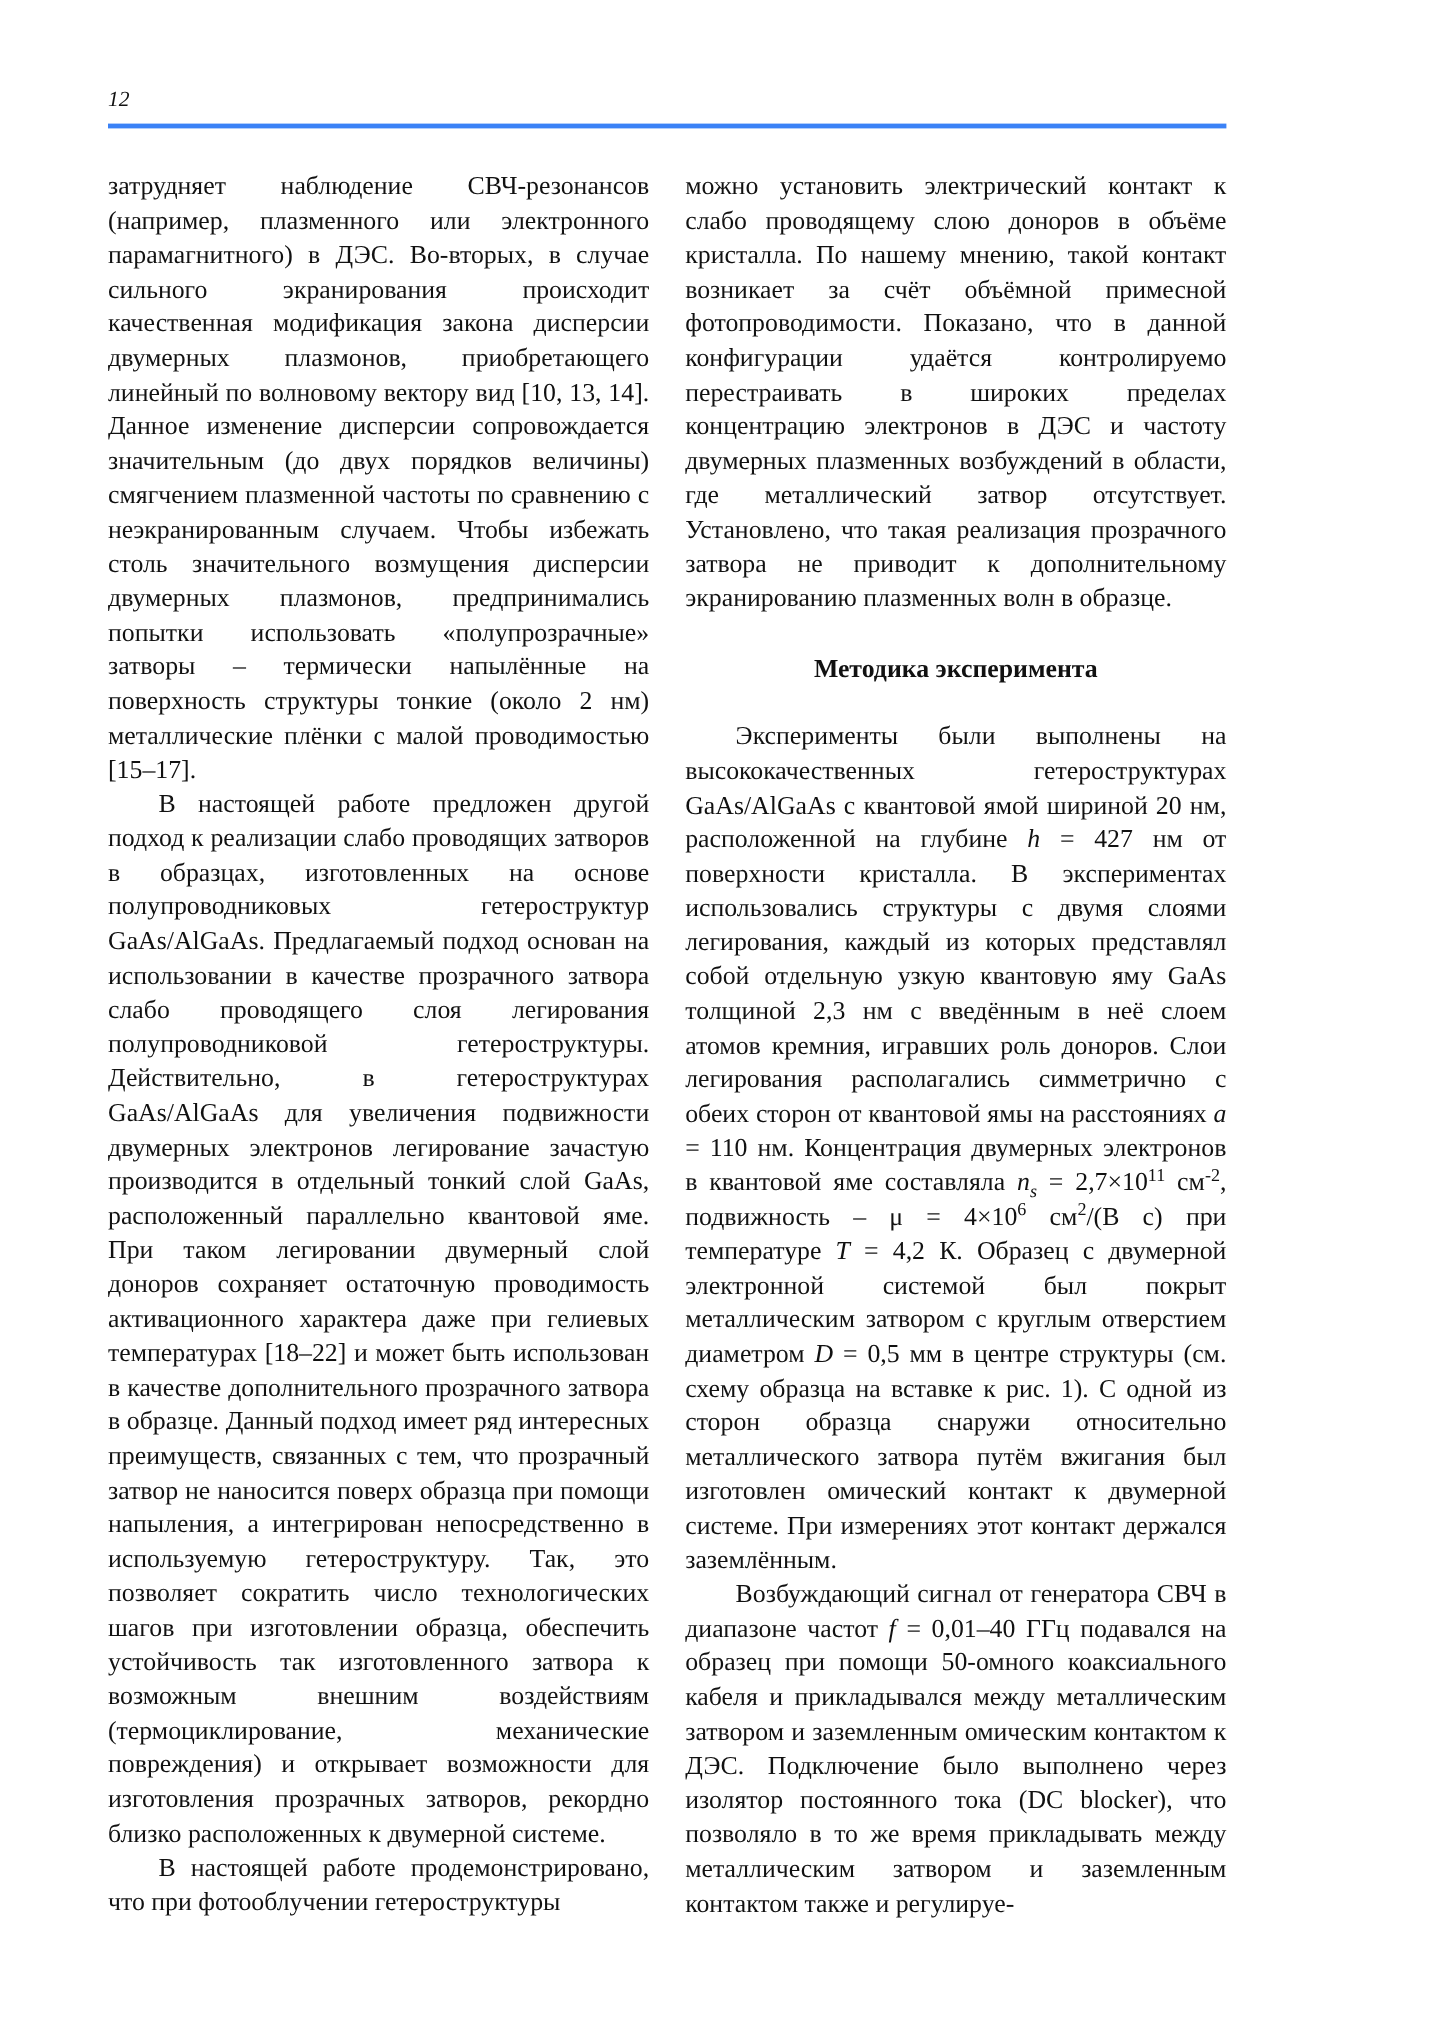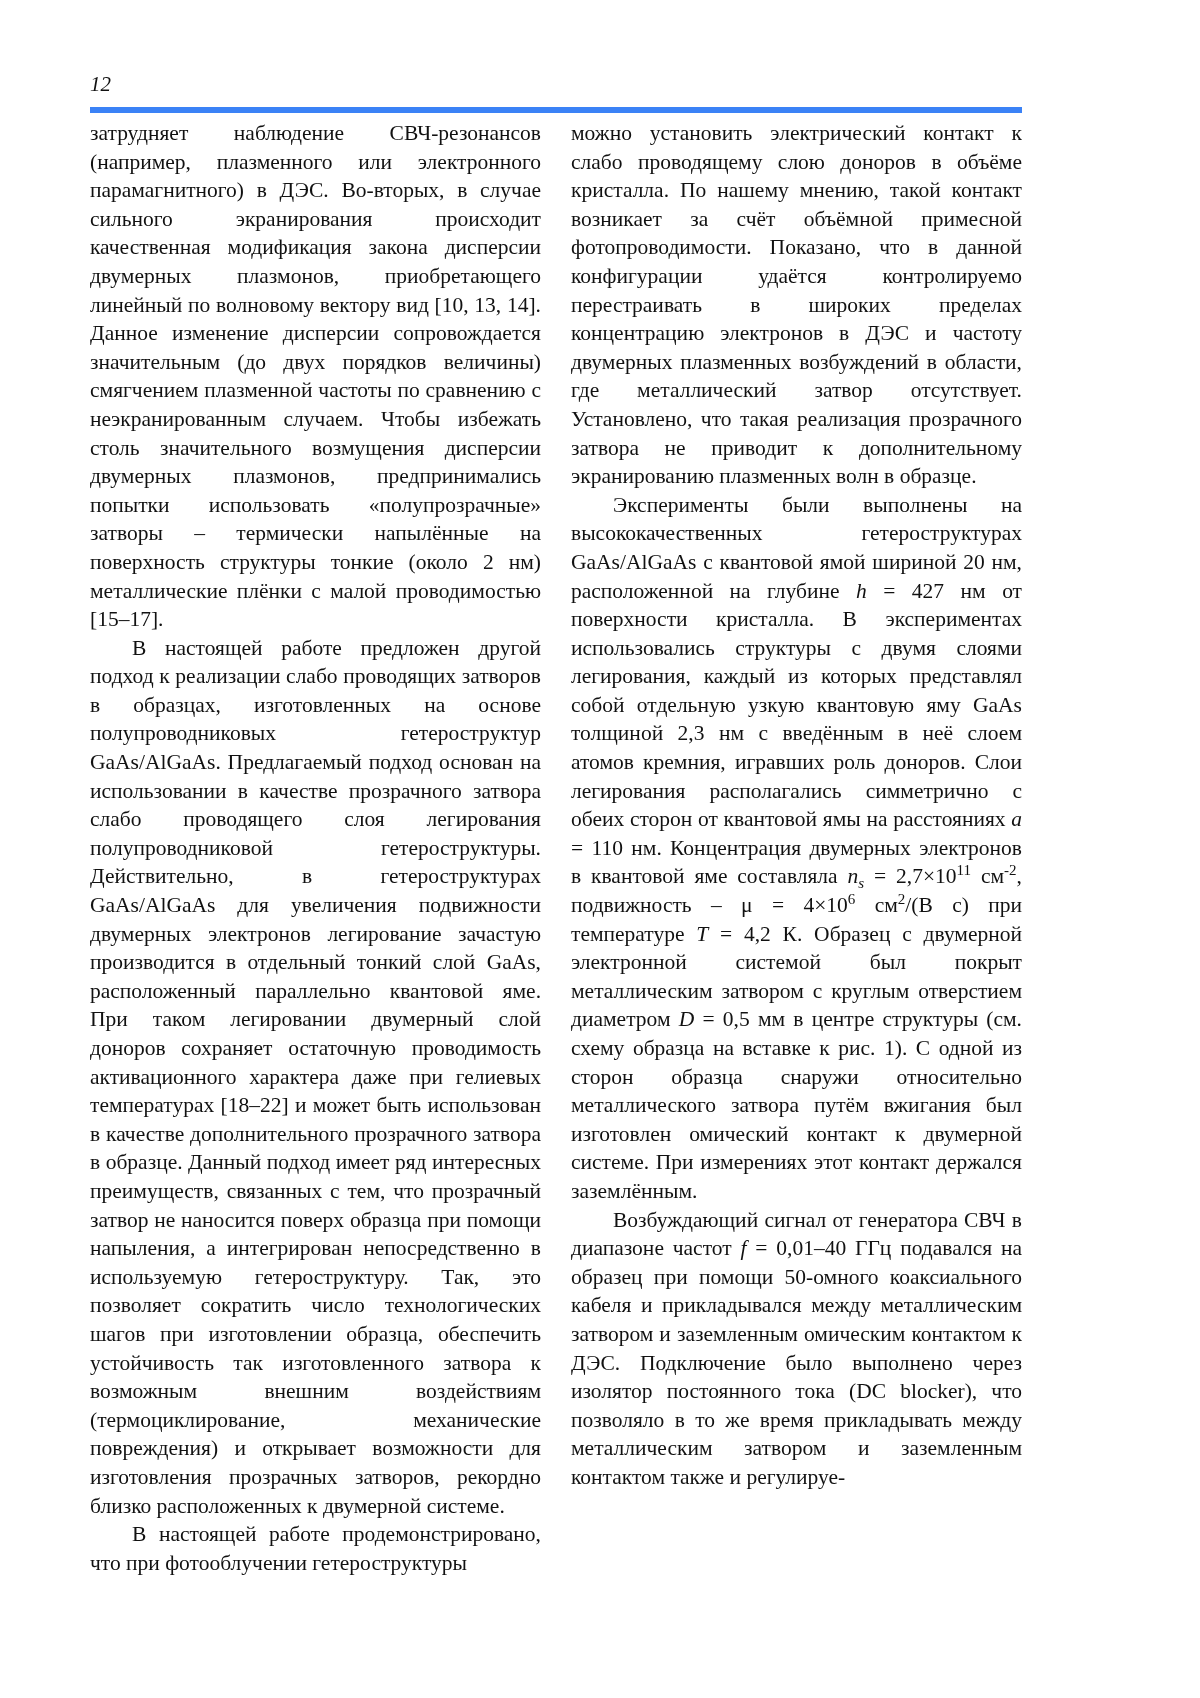--- a/index.html
+++ b/index.html
@@ -19,28 +19,28 @@
     width: 1200px;
     height: 1698px;
     padding: 72px 178px 40px 90px;
     overflow: hidden;
   }
   .page-header {
     display: flex;
     justify-content: space-between;
     align-items: baseline;
     font-style: italic;
-    font-size: 21px;
+    font-size: 18px;
     padding-bottom: 10px;
-    border-bottom: 6px solid #3b82f6;
+    border-bottom: 4px solid #3b82f6;
   }
   .columns {
     display: flex;
     gap: 30px;
-    margin-top: 6px;
+    margin-top: 34px;
   }
   .column {
     width: 451px;
     font-size: 21.5px;
     line-height: 28.6px;
     text-align: justify;
     hyphens: auto;
     -webkit-hyphens: auto;
   }
   .column p {
@@ -76,20 +76,21 @@
           <p class="">затрудняет наблюдение СВЧ-резонансов (например, плазменного или электронного парамагнитного) в ДЭС. Во-вторых, в случае сильного экранирования происходит качественная модификация закона дисперсии двумерных плазмонов, приобретающего линейный по волновому вектору вид [10, 13, 14]. Данное изменение дисперсии сопровождается значительным (до двух порядков величины) смягчением плазменной частоты по сравнению с неэкранированным случаем. Чтобы избежать столь значительного возмущения дисперсии двумерных плазмонов, предпринимались попытки использовать «полупрозрачные» затворы – термически напылённые на поверхность структуры тонкие (около 2 нм) металлические плёнки с малой проводимостью [15–17].</p>
           <p class="indent">В настоящей работе предложен другой подход к реализации слабо проводящих затворов в образцах, изготовленных на основе полупроводниковых гетероструктур GaAs/AlGaAs. Предлагаемый подход основан на использовании в качестве прозрачного затвора слабо проводящего слоя легирования полупроводниковой гетероструктуры. Действительно, в гетероструктурах GaAs/AlGaAs для увеличения подвижности двумерных электронов легирование зачастую производится в отдельный тонкий слой GaAs, расположенный параллельно квантовой яме. При таком легировании двумерный слой доноров сохраняет остаточную проводимость активационного характера даже при гелиевых температурах [18–22] и может быть использован в качестве дополнительного прозрачного затвора в образце. Данный подход имеет ряд интересных преимуществ, связанных с тем, что прозрачный затвор не наносится поверх образца при помощи напыления, а интегрирован непосредственно в используемую гетероструктуру. Так, это позволяет сократить число технологических шагов при изготовлении образца, обеспечить устойчивость так изготовленного затвора к возможным внешним воздействиям (термоциклирование, механические повреждения) и открывает возможности для изготовления прозрачных затворов, рекордно близко расположенных к двумерной системе.</p>
           <p class="indent">В настоящей работе продемонстрировано, что при фотооблучении гетероструктуры</p>
         </div>
     </section>
 
     <section class="column">
       <div>
           <p class="">можно установить электрический контакт к слабо проводящему слою доноров в объёме кристалла. По нашему мнению, такой контакт возникает за счёт объёмной примесной фотопроводимости. Показано, что в данной конфигурации удаётся контролируемо перестраивать в широких пределах концентрацию электронов в ДЭС и частоту двумерных плазменных возбуждений в области, где металлический затвор отсутствует. Установлено, что такая реализация прозрачного затвора не приводит к дополнительному экранированию плазменных волн в образце.</p>
         </div>
+      <h2 class="section-heading">Методика эксперимента</h2>
       <div>
           <p class="indent">Эксперименты были выполнены на высококачественных гетероструктурах GaAs/AlGaAs с квантовой ямой шириной 20 нм, расположенной на глубине <i>h</i> = 427 нм от поверхности кристалла. В экспериментах использовались структуры с двумя слоями легирования, каждый из которых представлял собой отдельную узкую квантовую яму GaAs толщиной 2,3 нм с введённым в неё слоем атомов кремния, игравших роль доноров. Слои легирования располагались симметрично с обеих сторон от квантовой ямы на расстояниях <i>a</i> = 110 нм. Концентрация двумерных электронов в квантовой яме составляла <i>n<sub>s</sub></i> = 2,7×10<sup>11</sup> см<sup>-2</sup>, подвижность – μ = 4×10<sup>6</sup> см<sup>2</sup>/(В с) при температуре <i>T</i> = 4,2 К. Образец с двумерной электронной системой был покрыт металлическим затвором с круглым отверстием диаметром <i>D</i> = 0,5 мм в центре структуры (см. схему образца на вставке к рис. 1). С одной из сторон образца снаружи относительно металлического затвора путём вжигания был изготовлен омический контакт к двумерной системе. При измерениях этот контакт держался заземлённым.</p>
           <p class="indent">Возбуждающий сигнал от генератора СВЧ в диапазоне частот <i>f</i> = 0,01–40 ГГц подавался на образец при помощи 50-омного коаксиального кабеля и прикладывался между металлическим затвором и заземленным омическим контактом к ДЭС. Подключение было выполнено через изолятор постоянного тока (DC blocker), что позволяло в то же время прикладывать между металлическим затвором и заземленным контактом также и регулируе-</p>
         </div>
     </section>
 
   </main>
 
 </div>
 

